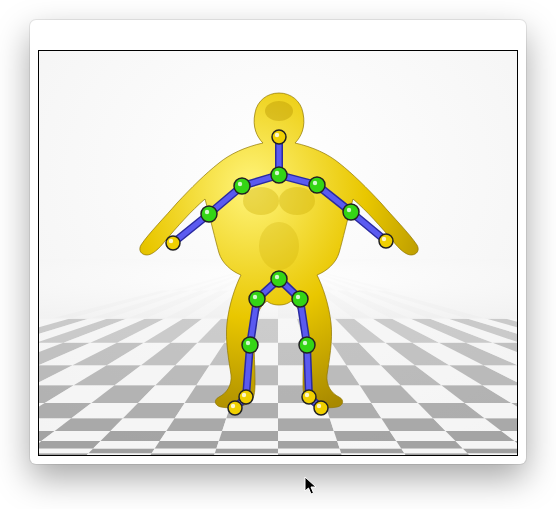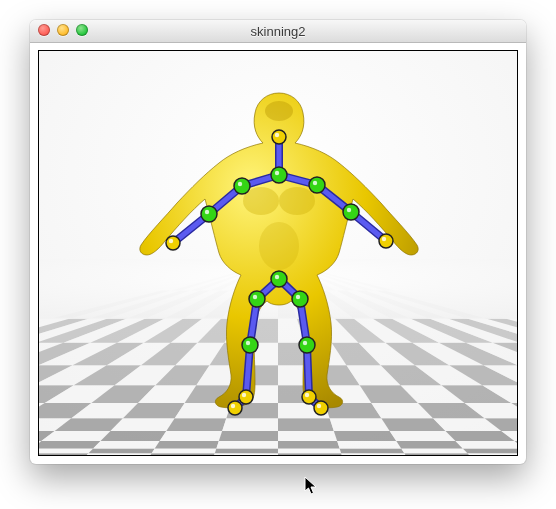--- a/index.html
+++ b/index.html
@@ -67,28 +67,20 @@
     position: absolute;
     left: 304px;
     top: 476px;
     pointer-events: none;
   }
 </style>
 </head>
 <body>
 
 <div class="window">
-  <div class="titlebar">
-    <div class="traffic">
-      <div class="tl close"></div>
-      <div class="tl min"></div>
-      <div class="tl zoom"></div>
-    </div>
-    <div class="title">skinning2</div>
-  </div>
 
   <div class="viewport">
     <svg viewBox="0 0 478 404" preserveAspectRatio="none">
       <defs>
         <radialGradient id="skyfade" cx="50%" cy="30%" r="80%">
           <stop offset="0%" stop-color="#ffffff"></stop>
           <stop offset="100%" stop-color="#f2f2f2"></stop>
         </radialGradient>
         <radialGradient id="meshgrad" cx="40%" cy="30%" r="75%">
           <stop offset="0%" stop-color="#fff47a"></stop>

